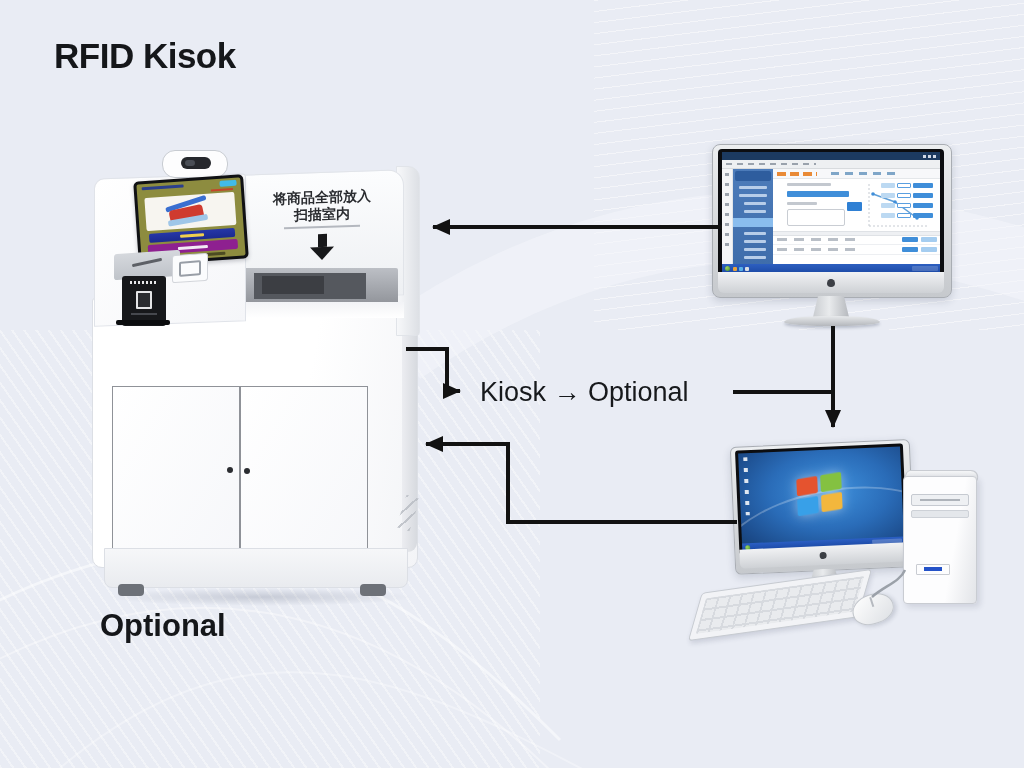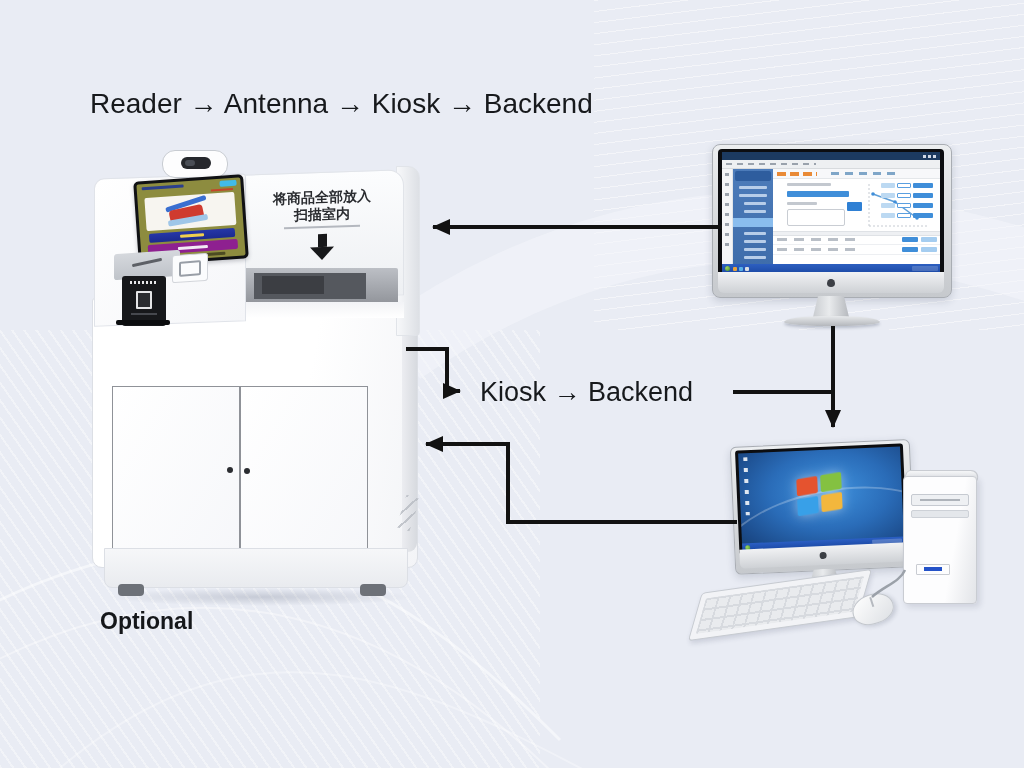--- a/index.html
+++ b/index.html
@@ -16,21 +16,21 @@
 
   
   .title{left:54px;top:36px;font-size:35px;font-weight:700;letter-spacing:-.5px;}
   .subtitle{left:90px;top:88px;font-size:28px;color:#17191c;}
 
   
   .flow1{left:483px;top:343px;font-size:27px;color:#17191c;}
   .flow2{left:480px;top:377px;font-size:27px;color:#17191c;}
 
   
-  .optional{left:100px;top:608px;font-size:23px;font-weight:700;}
+  .optional{left:100px;top:608px;font-size:31px;font-weight:700;}
   .caption-box{left:90px;top:659px;width:594px;height:55px;background:#fdfdfe;
     box-shadow:0 1px 3px rgba(40,50,80,.10);}
   .caption-box span{display:block;padding-left:29px;line-height:55px;font-size:29px;color:#1b1d20;}
 
   
   .k-shadow{left:108px;top:588px;width:306px;height:18px;border-radius:50%;
     background:radial-gradient(closest-side,rgba(60,70,95,.20),rgba(60,70,95,0));}
   .k-body{left:92px;top:298px;width:324px;height:268px;background:linear-gradient(100deg,#ffffff 62%,#f3f4f7);
     border:1px solid #dcdfe5;border-radius:3px 3px 10px 10px;}
   .k-side{left:402px;top:300px;width:15px;height:252px;background:linear-gradient(90deg,#ecedf1,#d7dadf);
@@ -211,21 +211,21 @@
 
   <div class="abs bg-ruled"></div>
   <div class="abs bg-hatch"></div>
   <svg class="abs bg-svg" width="1024" height="768">
     <path d="M 400 350 C 600 210, 830 190, 1070 280" stroke="#f3f5fa" stroke-width="70" fill="none" opacity="0.6"></path>
     <path d="M -40 620 C 220 480, 380 560, 560 740" stroke="#ffffff" stroke-width="3" fill="none" opacity="0.5"></path>
     <path d="M -40 680 C 200 540, 400 620, 560 780" stroke="#ffffff" stroke-width="2" fill="none" opacity="0.4"></path>
     <path d="M 60 768 C 260 600, 420 680, 640 800" stroke="#ffffff" stroke-width="2" fill="none" opacity="0.35"></path>
   </svg>
 
-  <div class="abs subtitle">Reader → Antenna → Kiosk → Backend</div>
+  <div class="abs title">RFID Kisok</div>
 
   <div>
     <div class="abs k-shadow"></div>
     <div class="abs k-body"></div>
     <div class="abs k-side"></div>
     <div class="abs k-rightwall"></div>
 
     <div class="abs k-binwall">
       <div class="notice">
         <div>将商品全部放入</div>
@@ -420,21 +420,21 @@
         <i></i>
       </div>
     <div class="abs kb">
         <i></i>
       </div>
     <div class="abs mouse">
         <i></i>
       </div>
   </div>
 
-  <div class="abs flow2">Kiosk → Backend</div>
+  <div class="abs flow2">Kiosk → Optional</div>
 
   <div class="abs optional">Optional</div>
 
   <svg class="abs arrows" width="1024" height="768">
     <defs>
       <marker id="ah" markerUnits="userSpaceOnUse" markerWidth="18" markerHeight="16" refX="17" refY="8" orient="auto">
         <path d="M0,0 L18,8 L0,16 Z" fill="#121212"></path>
       </marker>
     </defs>
 

